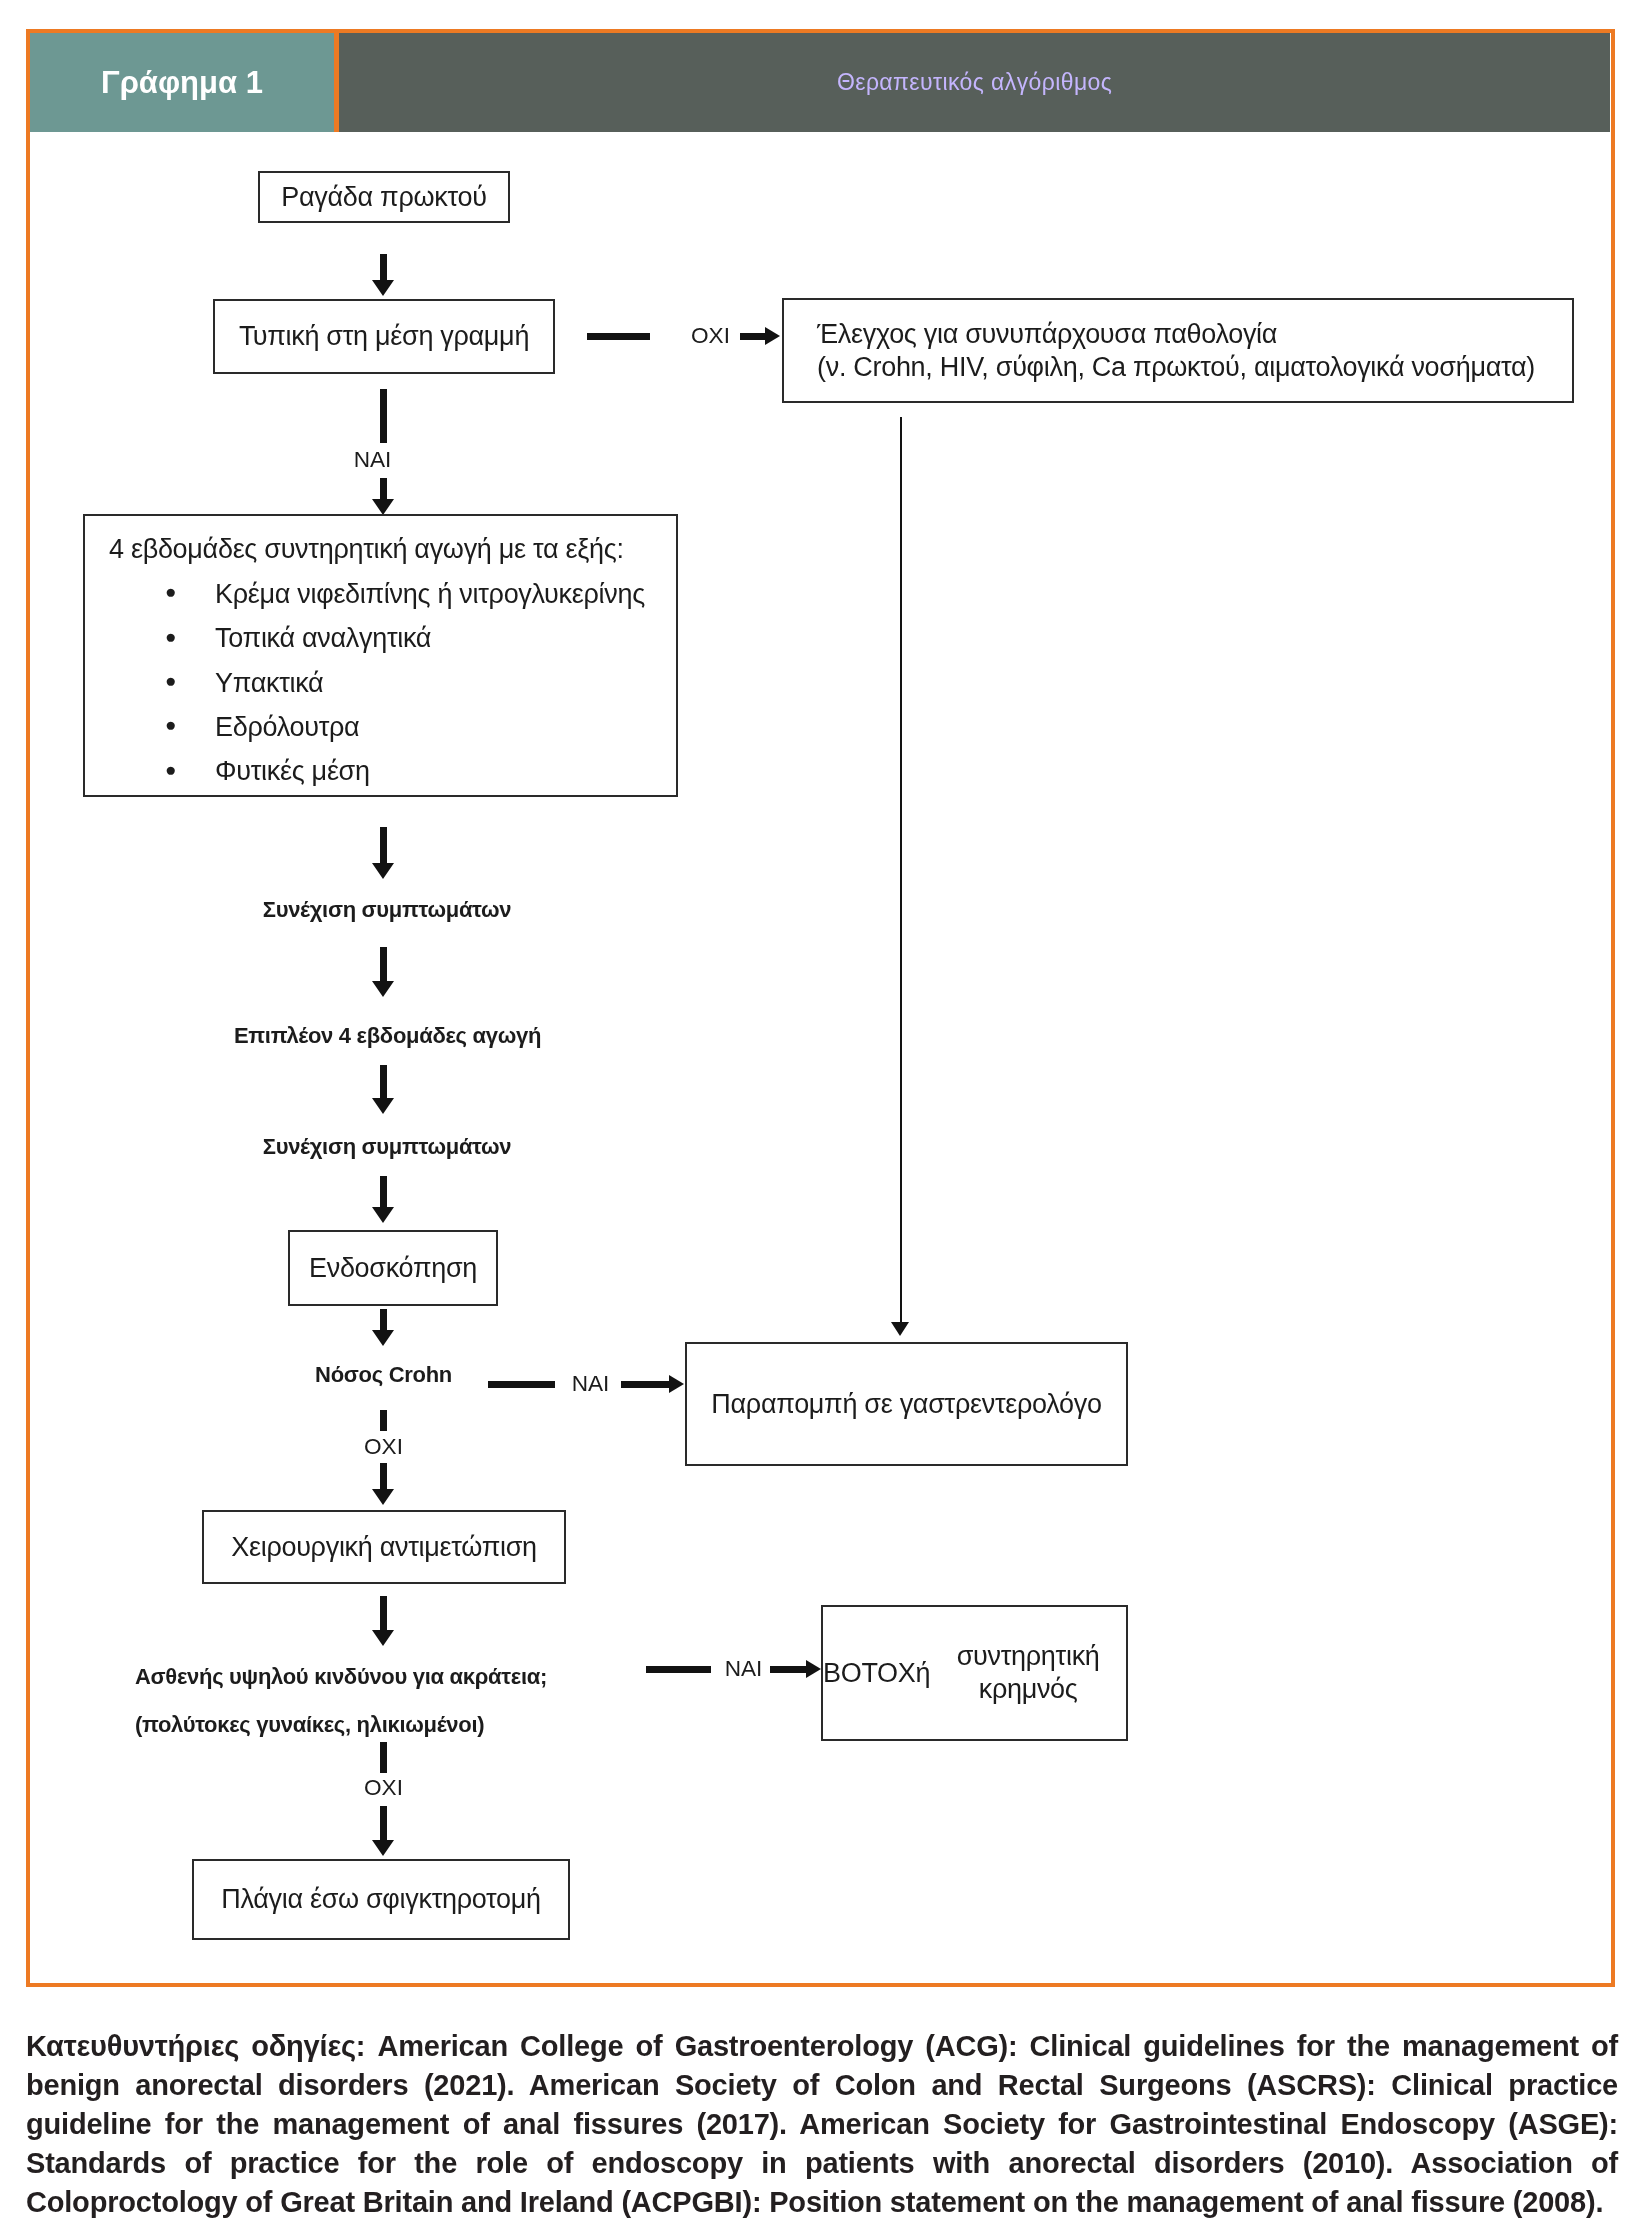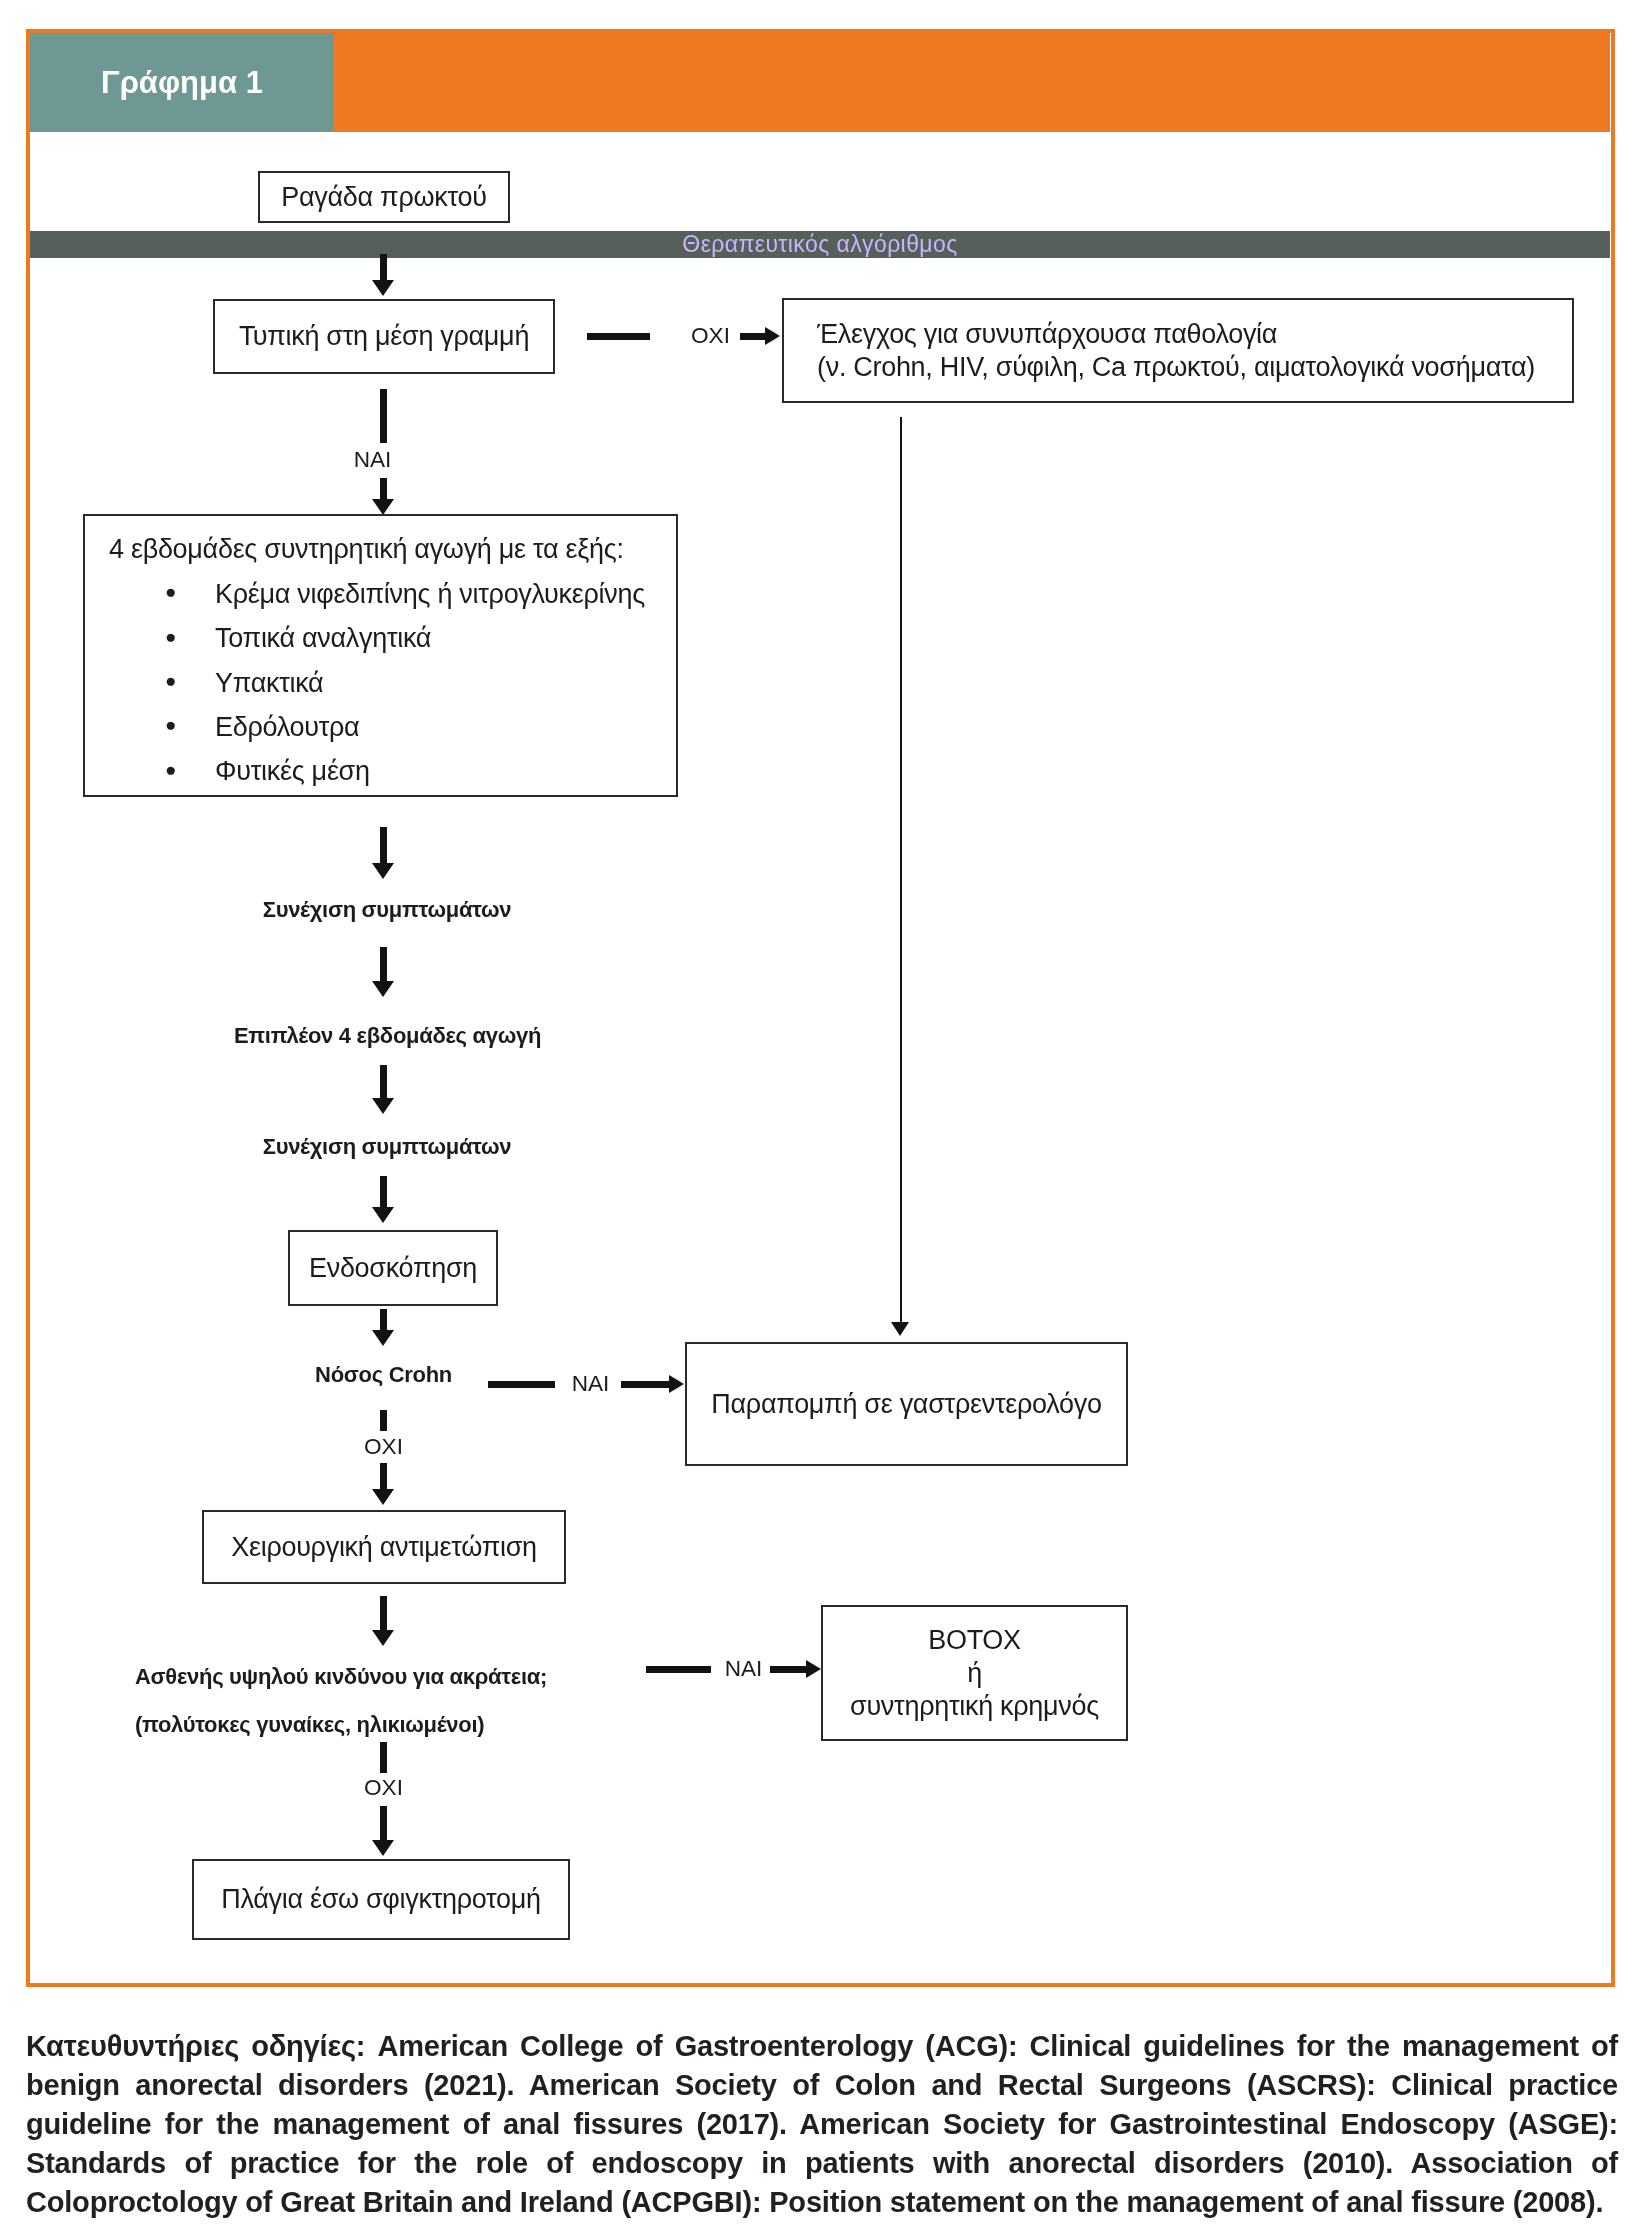--- a/index.html
+++ b/index.html
@@ -20,21 +20,21 @@
   *{box-sizing:border-box;}
 
   
   .frame{
     position:absolute;left:26px;top:29px;width:1589px;height:1958px;
     border:4.3px solid var(--accent,#ED7A23);
     background:#fff;
   }
   .band{
     position:absolute;left:30px;top:33px;width:1580px;height:99px;
-    display:flex;flex-direction:column;
+    display:flex;flex-direction:row;
     background:var(--accent,#ED7A23);
   }
   .band-left{
     width:304px;height:100%;
     background:var(--teal,#6D9893);
     display:flex;align-items:center;justify-content:center;
     color:#fff;font-size:31px;font-weight:bold;
     flex:0 0 auto;
   }
   .band-gap{width:5.2px;height:100%;flex:0 0 auto;}
@@ -185,21 +185,21 @@
 
   <div class="ptext left-align" style="left:135px;top:1653px;width:521px;line-height:48px;">
     <div>Ασθενής υψηλού κινδύνου για ακράτεια;</div>
     <div>(πολύτοκες γυναίκες, ηλικιωμένοι)</div>
   </div>
 
   <div class="hdash" style="left:646px;top:1666px;width:65px;"></div>
   <div class="lbl" style="left:713px;top:1656px;width:61px;">ΝΑΙ</div>
   <div class="ha" style="left:770px;top:1660px;width:51px;"></div>
 
-  <div class="node" style="left:821px;top:1605px;width:307px;height:136px;flex-direction:column;line-height:33px;">
+  <div class="node" style="left:821px;top:1605px;width:307px;height:136px;flex-direction:row;line-height:33px;">
     <div>BOTOX</div>
     <div>ή</div>
     <div>συντηρητική κρημνός</div>
   </div>
 
   <div class="vline" style="left:380px;top:1742px;height:31px;"></div>
   <div class="lbl" style="left:353px;top:1775px;width:61px;">ΟΧΙ</div>
   <div class="va" style="left:372px;top:1806px;height:50px;"></div>
 
   <div class="node" style="left:192px;top:1859px;width:378px;height:81px;">Πλάγια έσω σφιγκτηροτομή</div>

